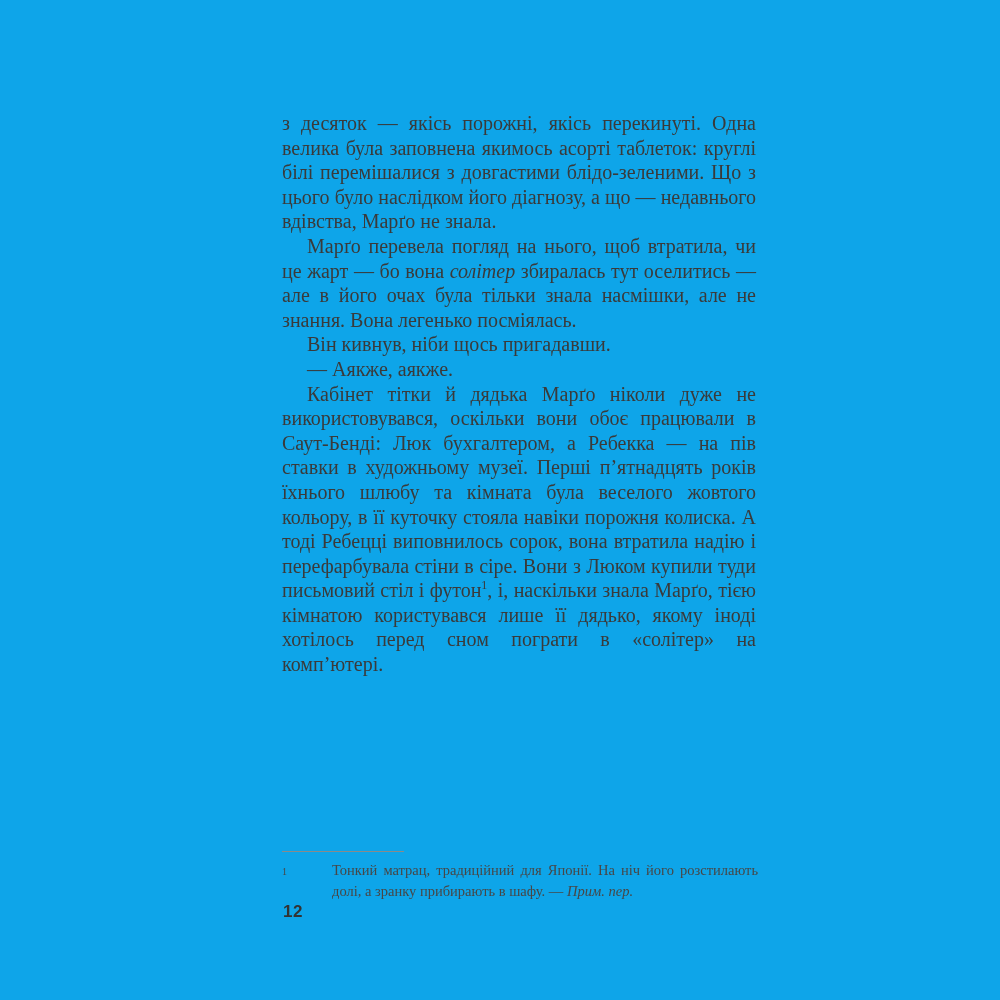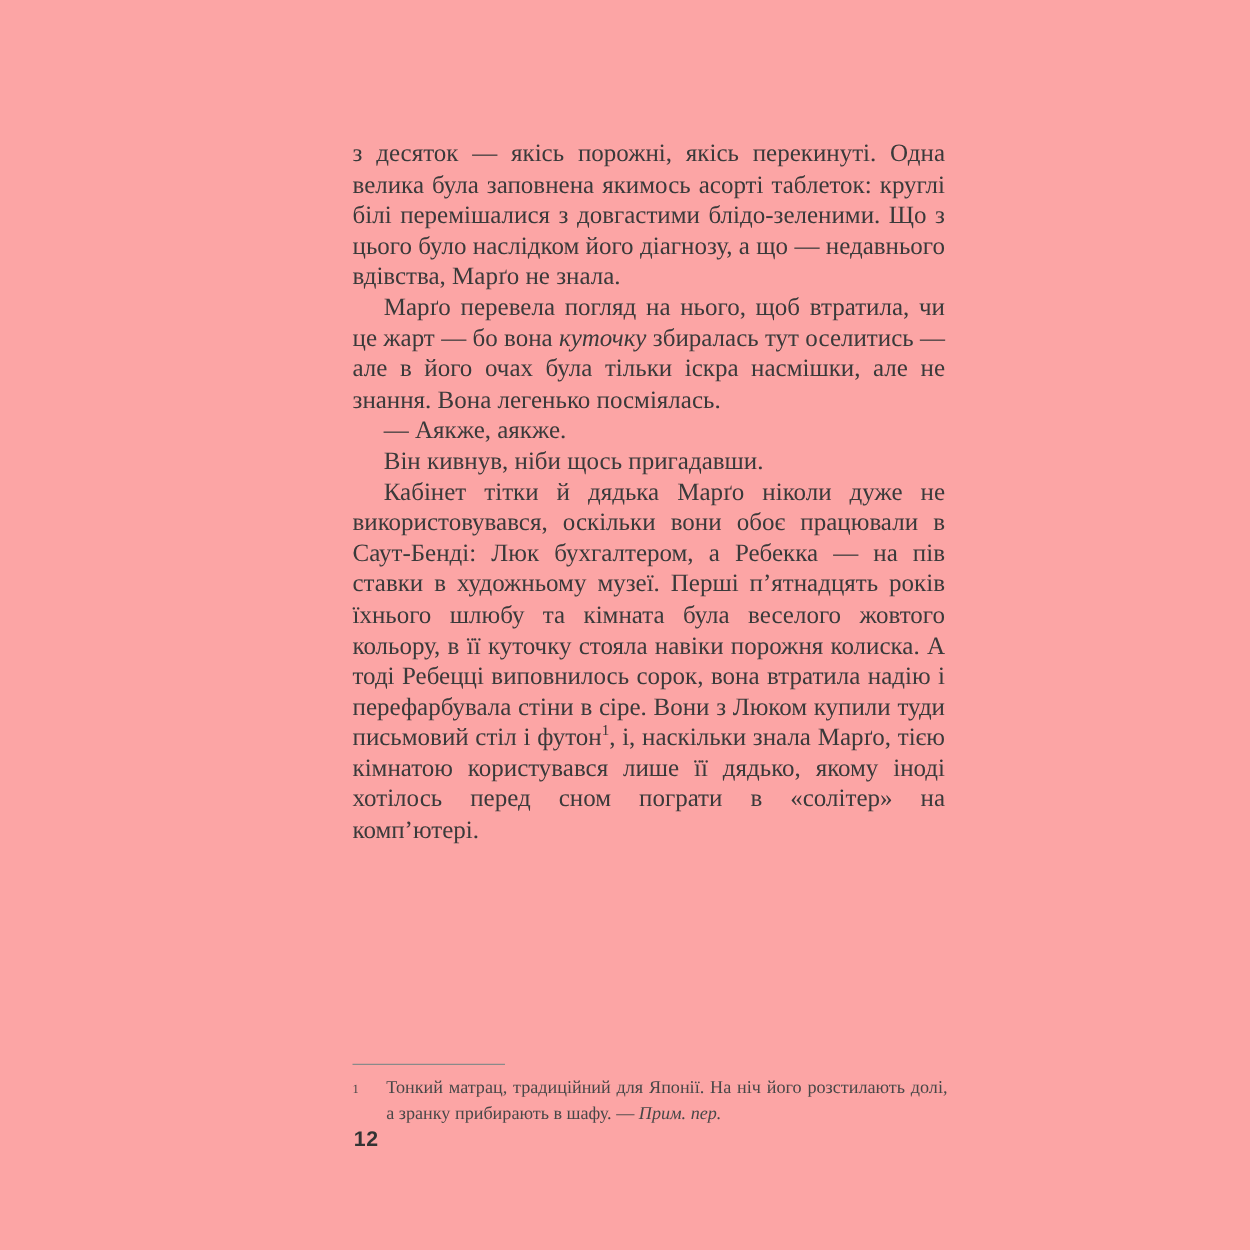--- a/index.html
+++ b/index.html
@@ -4,21 +4,21 @@
 <style>
   html, body {
     margin: 0;
     padding: 0;
     background: #ffffff;
   }
   .page {
     position: relative;
     width: 1000px;
     height: 1000px;
-    background: #fca5a5;
+    background: #0ea5e9;
     overflow: hidden;
     font-family: "Liberation Serif", "DejaVu Serif", serif;
   }
   .text-block {
     position: absolute;
     left: 282px;
     top: 111px;
     width: 474px;
     color: #3a3a3a;
     font-size: 20px;
@@ -61,20 +61,21 @@
   }
   .fn-marker {
     flex: 0 0 27px;
     font-size: 10px;
     line-height: 21px;
     padding-top: 1px;
   }
   .fn-text {
     flex: 1 1 auto;
     text-align: justify;
+    margin-left: 23px;
   }
   .fn-text em {
     font-style: italic;
   }
   .page-number {
     position: absolute;
     left: 283px;
     top: 902px;
     font-family: "Liberation Sans", "DejaVu Sans", sans-serif;
     font-weight: bold;
@@ -82,23 +83,23 @@
     letter-spacing: 0.5px;
     color: #333333;
   }
 </style>
 </head>
 <body>
 
 <div class="page">
   <div class="text-block">
       <p class="para"><span>з десяток — якісь порожні, якісь перекинуті. Одна вели­ка була заповнена якимось асорті таблеток: круглі білі перемішалися з довгастими блідо-зеленими. Що з цього було наслідком його діагнозу, а що — недавнього вдівства, Марґо не знала.</span></p>
-      <p class="para indent"><span>Марґо перевела погляд на нього, щоб втратила, чи це жарт — бо вона </span><em>куточку</em><span> збиралась тут оселитись — але в його очах була тільки іскра насмішки, але не знання. Вона легенько посміялась.</span></p>
+      <p class="para indent"><span>Марґо перевела погляд на нього, щоб втратила, чи це жарт — бо вона </span><em>солітер</em><span> збиралась тут оселитись — але в його очах була тільки знала насмішки, але не знання. Вона легенько посміялась.</span></p>
+      <p class="para indent"><span>Він кивнув, ніби щось пригадавши.</span></p>
       <p class="para indent"><span>— Аякже, аякже.</span></p>
-      <p class="para indent"><span>Він кивнув, ніби щось пригадавши.</span></p>
       <p class="para indent"><span>Кабінет тітки й дядька Марґо ніколи дуже не використо­вувався, оскільки вони обоє працювали в Саут-Бенді: Люк бухгалтером, а Ребекка — на пів ставки в художньому музеї. Перші п’ятнадцять років їхнього шлюбу та кімната була веселого жовтого кольору, в її куточку стояла навіки порожня колиска. А тоді Ребецці виповнилось сорок, вона втратила надію і перефарбувала стіни в сіре. Вони з Люком купили туди письмовий стіл і футон</span><sup class="fn-ref">1</sup><span>, і, наскільки знала Марґо, тією кімнатою користувався лише її дядько, якому іноді хотілось перед сном пограти в «солітер» на комп’ютері.</span></p>
     </div>
   <div class="footnote-rule"></div>
   <div class="footnote">
     <span class="fn-marker">1</span>
     <span class="fn-text"><span>Тонкий матрац, традиційний для Японії. На ніч його розстилають долі, а зранку прибирають в шафу. — </span><em>Прим. пер.</em></span>
   </div>
   <div class="page-number">12</div>
 </div>
 

